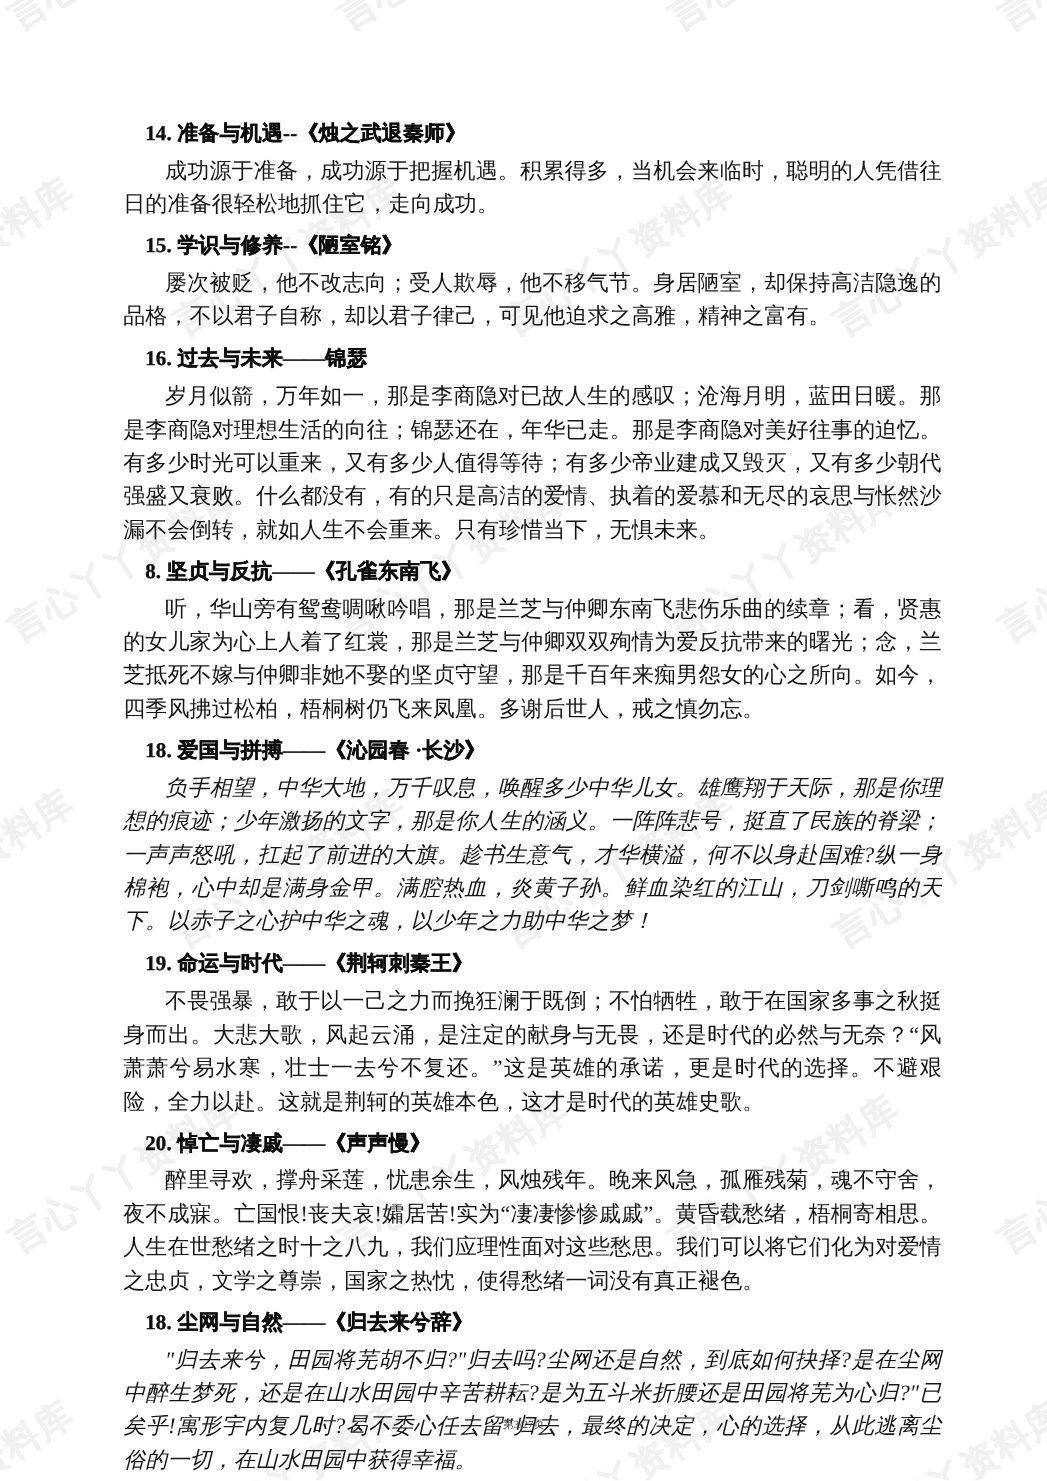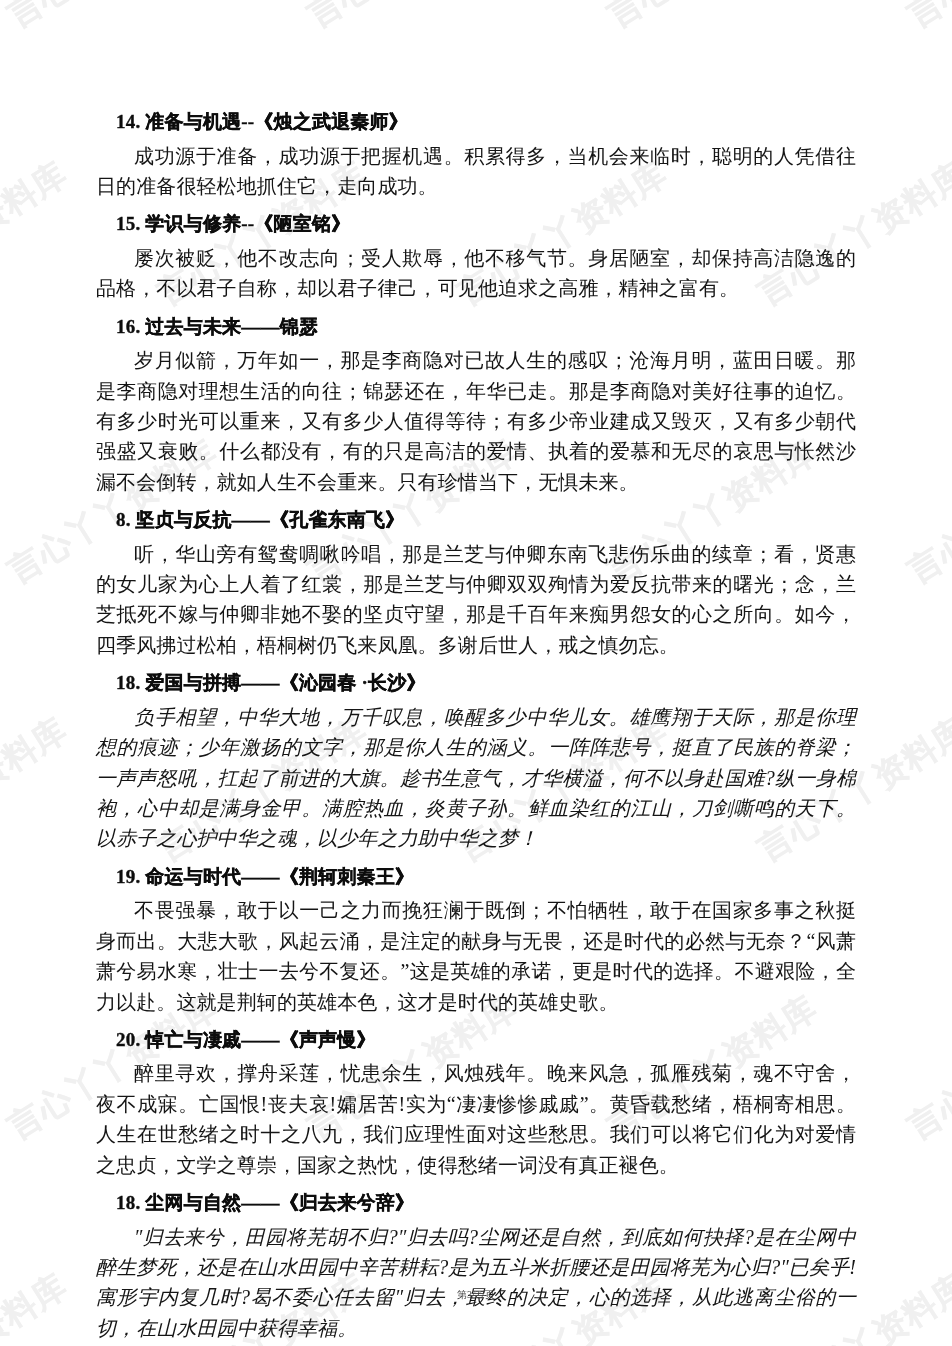--- a/index.html
+++ b/index.html
@@ -68,21 +68,21 @@
     text-indent: 38px;
     text-align: justify;
     text-justify: inter-ideograph;
     color: #151515;
     letter-spacing: 0.1px;
   }
   .sec-body.italic {
     font-style: italic;
   }
 
-  .block { margin-bottom: 9px; }
+  .block { margin-bottom: 9px; margin-left: 16px; }
 
   
   .footer {
     position: absolute;
     left: 0;
     right: 0;
     top: 1288px;
     text-align: center;
     font-family: "Liberation Serif", "DejaVu Serif", serif;
     font-size: 10px;

